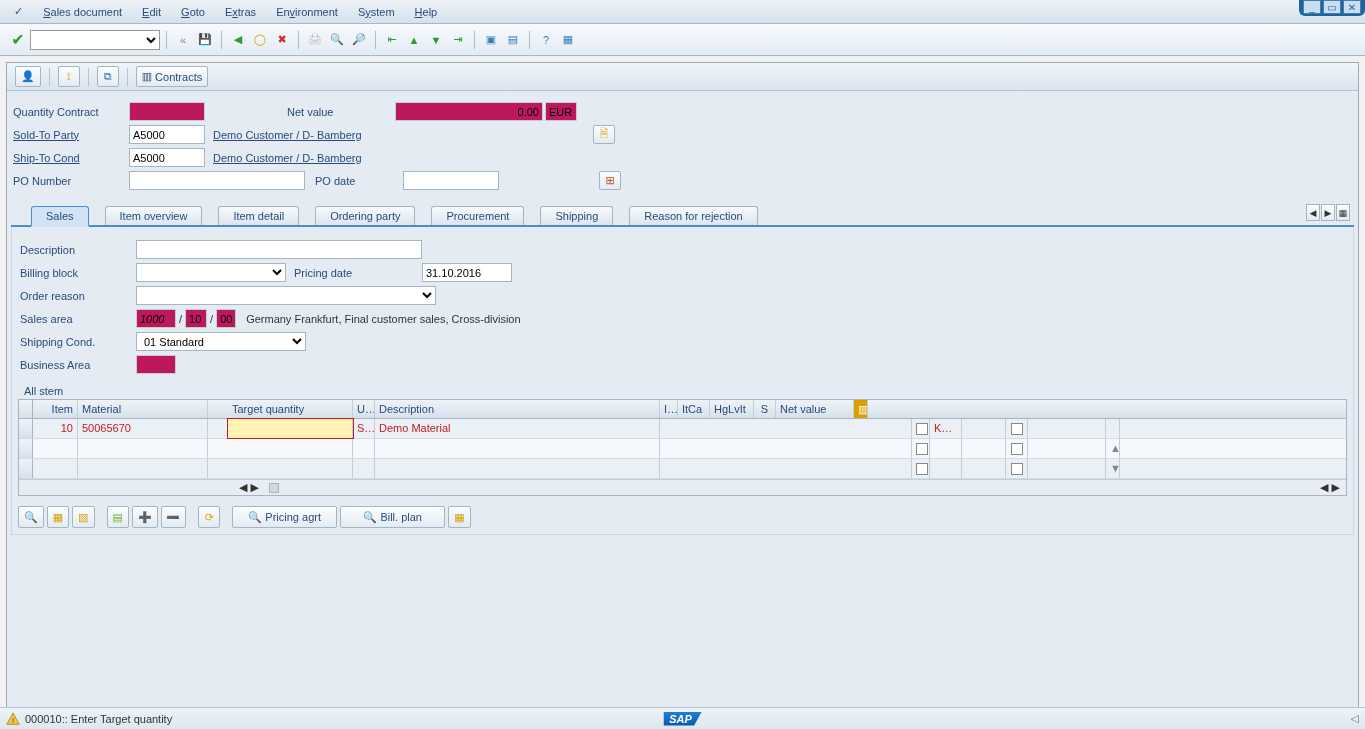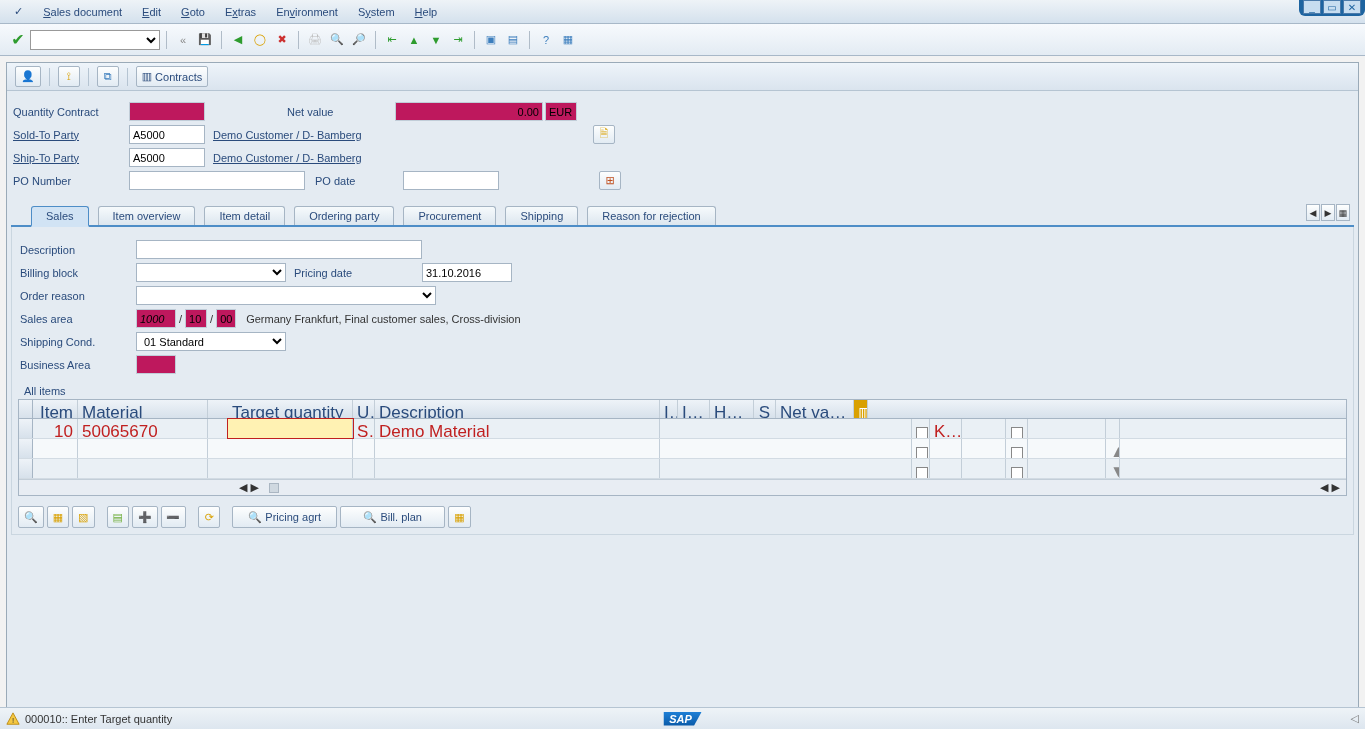--- a/index.html
+++ b/index.html
@@ -150,21 +150,21 @@
   }
   .tab {
     height: 19px;
     border: 1px solid #a6b5c4;
     border-bottom: none;
     background: linear-gradient(#f6fafc,#dce6ef);
     border-radius: 3px 3px 0 0;
     padding: 3px 14px 0 14px;
     color:#2a4b7c;
     cursor:pointer;
-    margin-right: 9px;
+    margin-right: 16px;
     font-size:11px;
   }
   .tab.active {
     background: #d1e3f4;
     border-color:#4d8dc7;
     border-bottom: 2px solid #d1e3f4;
     margin-bottom: -2px;
     height: 21px;
     font-weight: normal;
   }
@@ -197,21 +197,21 @@
   }
   .grid-head {
     display:flex;
     background: linear-gradient(#eef3f8,#d7e1eb);
     border-bottom:1px solid #a6b5c4;
   }
   .gc {
     border-right:1px solid #c3ced8;
     padding:3px 4px;
     color:#2a4b7c;
-    font-size:17px;
+    font-size:11px;
     overflow:hidden; text-overflow:ellipsis; white-space:nowrap;
   }
   .gh { font-weight:normal; height:18px;}
   .grid-body .grow {
     display:flex;
     height:20px;
     border-bottom:1px solid #d2dbe3;
   }
   .grid-body .grow:nth-child(odd) { background:#eaf0f5;}
   .grid-body .grow:nth-child(even) { background:#f6f9fb;}
@@ -349,21 +349,21 @@
       <input class="inp ro" style="width: 32px; margin-left: 2px;" value="EUR">
     </div>
     <div class="field-row">
       <span class="fld-label u">Sold-To Party</span>
       <input class="inp" style="width: 76px;" value="A5000">
       <span style="width:8px"></span>
       <span class="link" style="width:380px">Demo Customer / D- Bamberg</span>
       <span class="icon-btn" style="color:#d9a000">🗎</span>
     </div>
     <div class="field-row">
-      <span class="fld-label u">Ship-To Party</span>
+      <span class="fld-label u">Ship-To Cond</span>
       <input class="inp" style="width: 76px;" value="A5000">
       <span style="width:8px"></span>
       <span class="link" style="width:380px">Demo Customer / D- Bamberg</span>
     </div>
     <div class="field-row">
       <span class="fld-label">PO Number</span>
       <input class="inp" style="width: 176px;" value="">
       <span style="width:8px"></span>
       <span class="fld-label" style="width:90px">PO date</span>
       <input class="inp" style="width: 96px;" value="">
@@ -407,28 +407,28 @@
         <input class="inp ro" style="width: 40px; font-style: italic;" value="1000">
         <span style="padding:0 3px">/</span>
         <input class="inp ro" style="width: 22px;" value="10">
         <span style="padding:0 3px">/</span>
         <input class="inp ro" style="width: 20px;" value="00">
         <span style="width:10px"></span>
         <span>Germany Frankfurt, Final customer sales, Cross-division</span>
       </div>
       <div class="field-row">
         <span class="fld-label">Shipping Cond.</span>
-        <select class="inp" style="width:150px"><option>01 Standard</option></select>
+        <select class="inp" style="width:170px"><option>01 Standard</option></select>
       </div>
       <div class="field-row">
         <span class="fld-label">Business Area</span>
         <input class="inp ro" style="width: 40px;" value="">
       </div>
 
-      <div class="group-title">All items</div>
+      <div class="group-title">All stem</div>
       <div class="grid">
         <div class="grid-head">
           <div class="gc gh gc-sel"></div>
           <div class="gc gh c-item">Item</div>
           <div class="gc gh c-mat">Material</div>
           <div class="gc gh c-tq">Target quantity</div>
           <div class="gc gh c-um">U...</div>
           <div class="gc gh c-desc">Description</div>
           <div class="gc gh c-i">I...</div>
           <div class="gc gh c-itca">ItCa</div>

